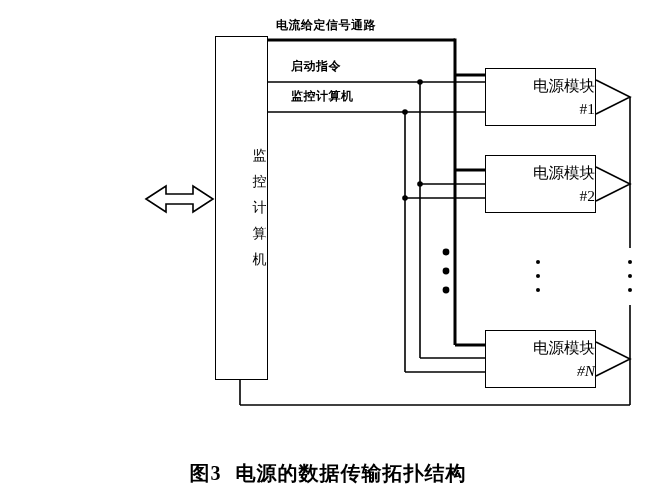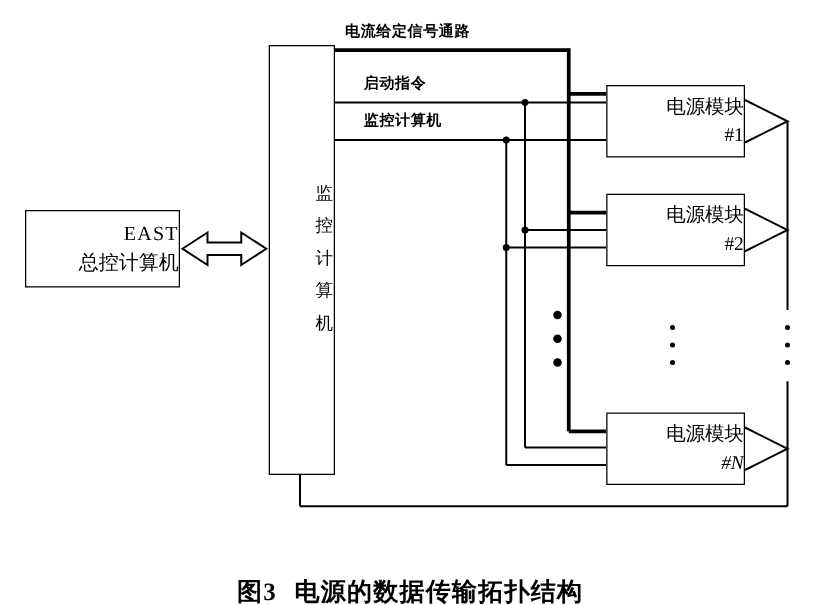--- a/index.html
+++ b/index.html
@@ -122,24 +122,20 @@
     </g>
     <g>
       <circle class="dot" cx="630" cy="262" r="2"></circle>
       <circle class="dot" cx="630" cy="276" r="2"></circle>
       <circle class="dot" cx="630" cy="290" r="2"></circle>
     </g>
 
     <path class="dbl-arrow" d="M146 199 L166 186 L166 194 L193 194 L193 186 L213 199 L193 212 L193 204 L166 204 L166 212 Z"></path>
   </svg>
 
-  <div class="box east-box">
-    <div class="east-line1">EAST</div>
-    <div class="east-line2">总控计算机</div>
-  </div>
 
   <div class="box monitor-box">
     <div class="monitor-text">监控计算机</div>
   </div>
 
   <div class="box module-box" style="top:68px;">
     <div class="module-title">电源模块</div>
     <div class="module-sub">#1</div>
   </div>
   <div class="box module-box" style="top:155px;">

